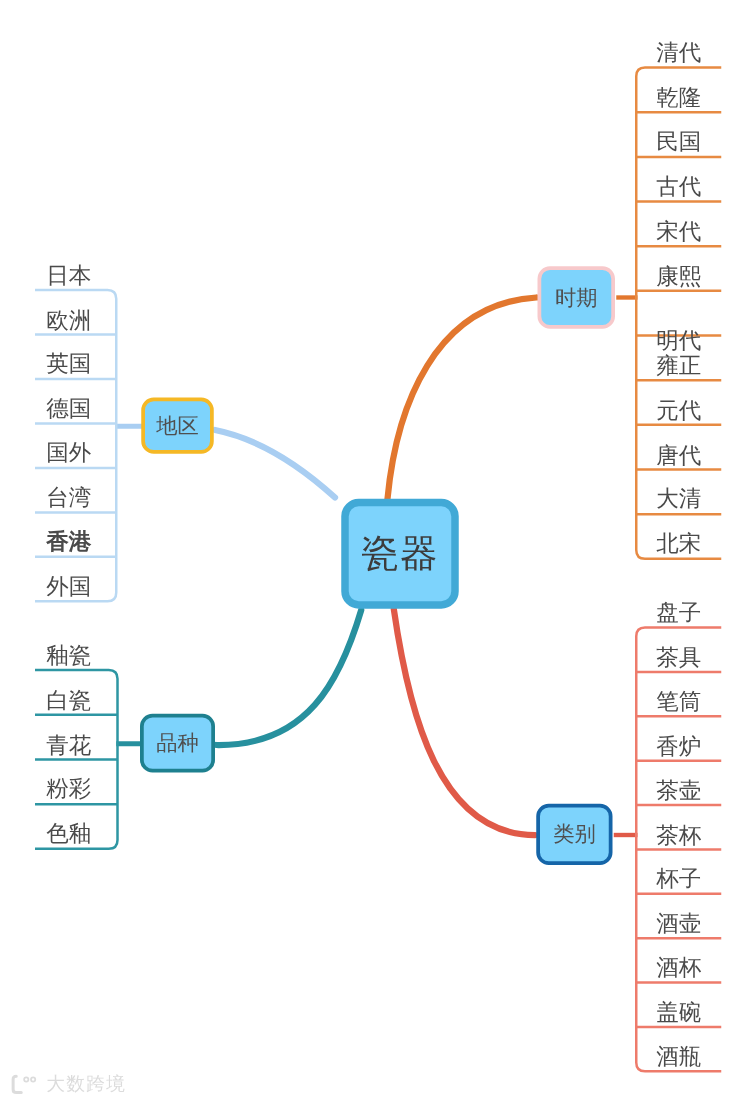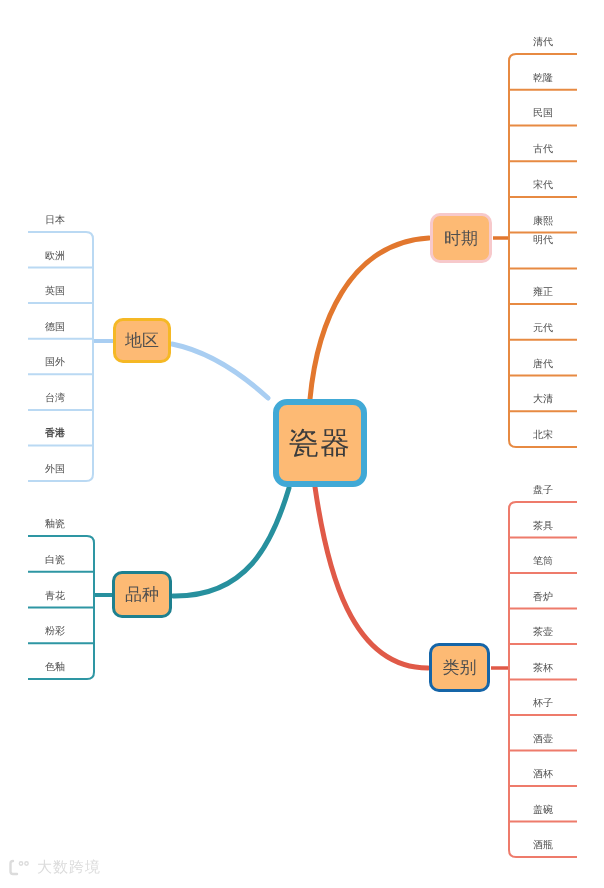--- a/index.html
+++ b/index.html
@@ -1,22 +1,22 @@
 <!DOCTYPE html>
 <html><head>
 <meta charset="utf-8">
 <style>
   html,body{margin:0;padding:0;background:#ffffff;}
   body{font-family:"Liberation Sans","DejaVu Sans",sans-serif;}
   #canvas{position:relative;width:604px;height:888px;background:#ffffff;overflow:hidden;}
   #wires{position:absolute;left:0;top:0;z-index:0;}
-  .node{position:absolute;z-index:2;background:#fdba74;display:flex;align-items:center;justify-content:center;box-sizing:border-box;color:#4f4f4f;}
+  .node{position:absolute;z-index:2;background:#7dd3fc;display:flex;align-items:center;justify-content:center;box-sizing:border-box;color:#4f4f4f;}
   .root-node{border:6px solid #41A9D6;border-radius:14px;font-size:30px;color:#3c3c3c;letter-spacing:1px;margin-left:20px;}
   .branch-node{border:3px solid #999;border-radius:10px;font-size:17px;}
-  .child-label{position:absolute;z-index:2;height:16px;line-height:16px;font-size:10px;color:#4a4a4a;text-align:center;white-space:nowrap;}
+  .child-label{position:absolute;z-index:2;height:16px;line-height:16px;font-size:18px;color:#4a4a4a;text-align:center;white-space:nowrap;}
   .watermark{position:absolute;left:8px;top:858px;z-index:3;display:flex;align-items:center;gap:5px;color:#dcdcdc;font-size:15px;letter-spacing:1px;}
 </style>
 </head>
 <body>
 
 <div id="canvas">
 
   <svg id="wires" width="604" height="888" viewBox="0 0 604 888">
 
     <path d="M310,399 C317,325 348,243 429,238" fill="none" stroke-width="5" stroke-linecap="round" stroke="#E2772E"></path>
@@ -88,21 +88,21 @@
     <span>类别</span>
   </div>
 
   <div id="labels">
       <div class="child-label" style="left: 507px; top: 34px; width: 72px;">清代</div>
       <div class="child-label" style="left: 507px; top: 70px; width: 72px;">乾隆</div>
       <div class="child-label" style="left: 507px; top: 105px; width: 72px;">民国</div>
       <div class="child-label" style="left: 507px; top: 141px; width: 72px;">古代</div>
       <div class="child-label" style="left: 507px; top: 177px; width: 72px;">宋代</div>
       <div class="child-label" style="left: 507px; top: 213px; width: 72px; text-align: center;">康熙</div>
-      <div class="child-label" style="left: 507px; top: 232px; width: 72px;">明代</div>
+      <div class="child-label" style="left: 507px; top: 264px; width: 72px;">明代</div>
       <div class="child-label" style="left: 507px; top: 284px; width: 72px;">雍正</div>
       <div class="child-label" style="left: 507px; top: 320px; width: 72px;">元代</div>
       <div class="child-label" style="left: 507px; top: 356px; width: 72px;">唐代</div>
       <div class="child-label" style="left: 507px; top: 391px; width: 72px;">大清</div>
       <div class="child-label" style="left: 507px; top: 427px; width: 72px;">北宋</div>
       <div class="child-label" style="left: 24px; top: 212px; width: 62px;">日本</div>
       <div class="child-label" style="left: 24px; top: 248px; width: 62px;">欧洲</div>
       <div class="child-label" style="left: 24px; top: 283px; width: 62px;">英国</div>
       <div class="child-label" style="left: 24px; top: 319px; width: 62px;">德国</div>
       <div class="child-label" style="left: 24px; top: 354px; width: 62px;">国外</div>

